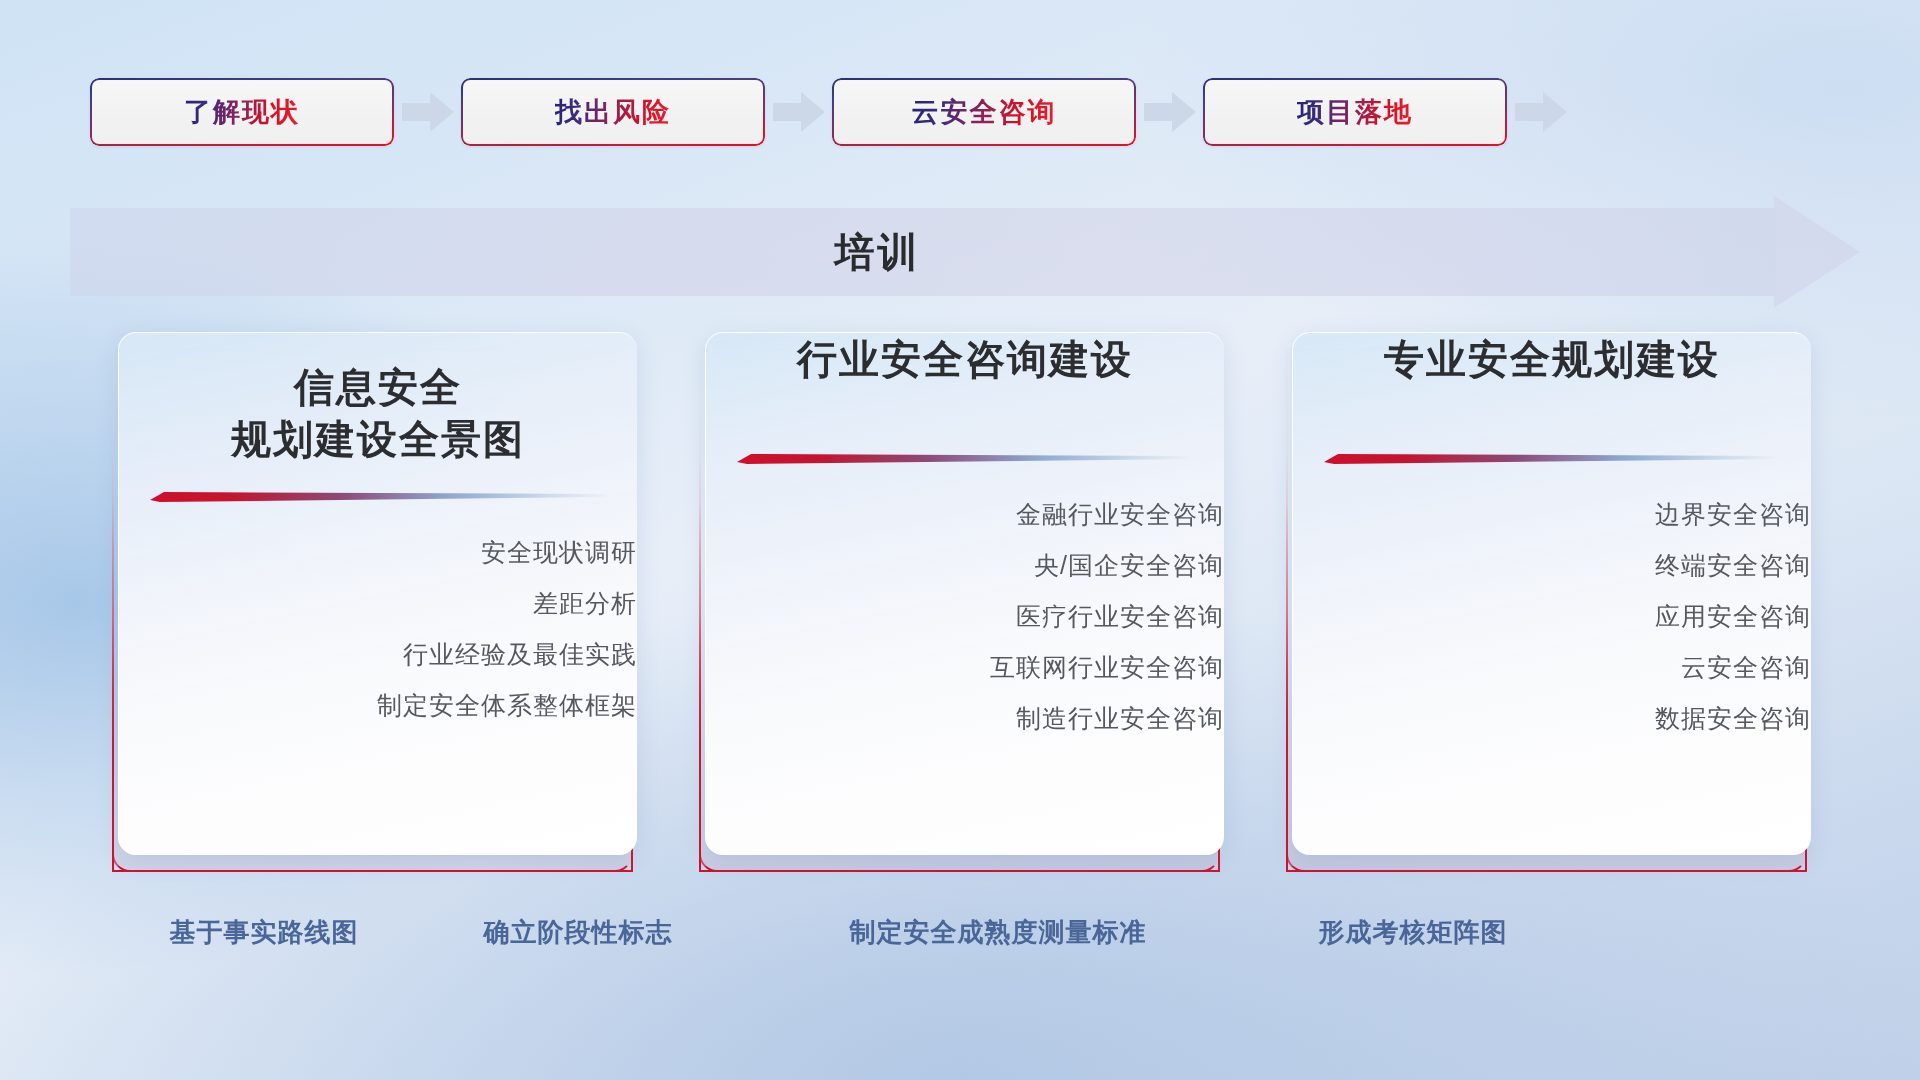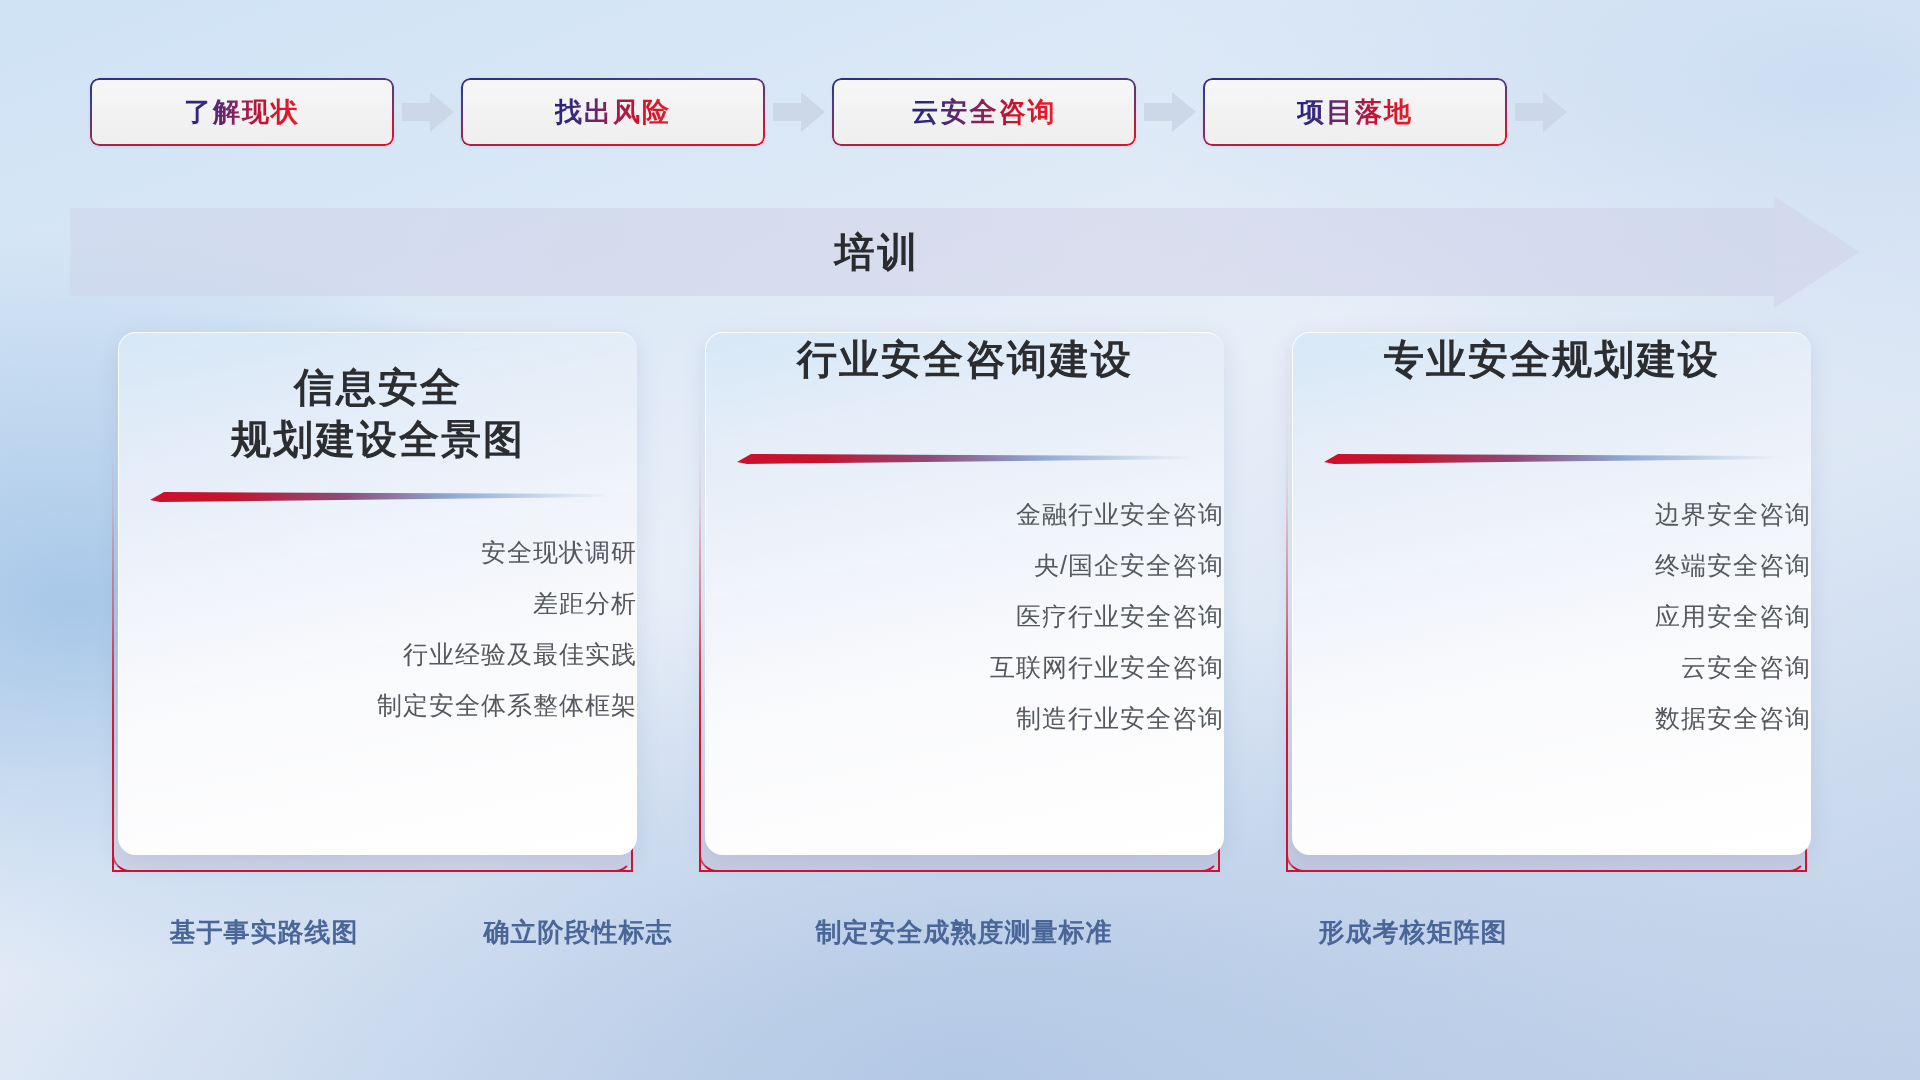--- a/index.html
+++ b/index.html
@@ -351,15 +351,15 @@
         <div class="card-list-item">云安全咨询</div>
         <div class="card-list-item">数据安全咨询</div>
       </div>
     </div>
   </div>
 </div>
 
 <div id="bottom-captions">
   <div class="bottom-caption" style="left:264px;">基于事实路线图</div>
   <div class="bottom-caption" style="left:578px;">确立阶段性标志</div>
-  <div class="bottom-caption" style="left:964px;">制定安全成熟度测量标准</div>
+  <div class="bottom-caption" style="left:998px;">制定安全成熟度测量标准</div>
   <div class="bottom-caption" style="left:1413px;">形成考核矩阵图</div>
 </div>
 
 </body></html>

